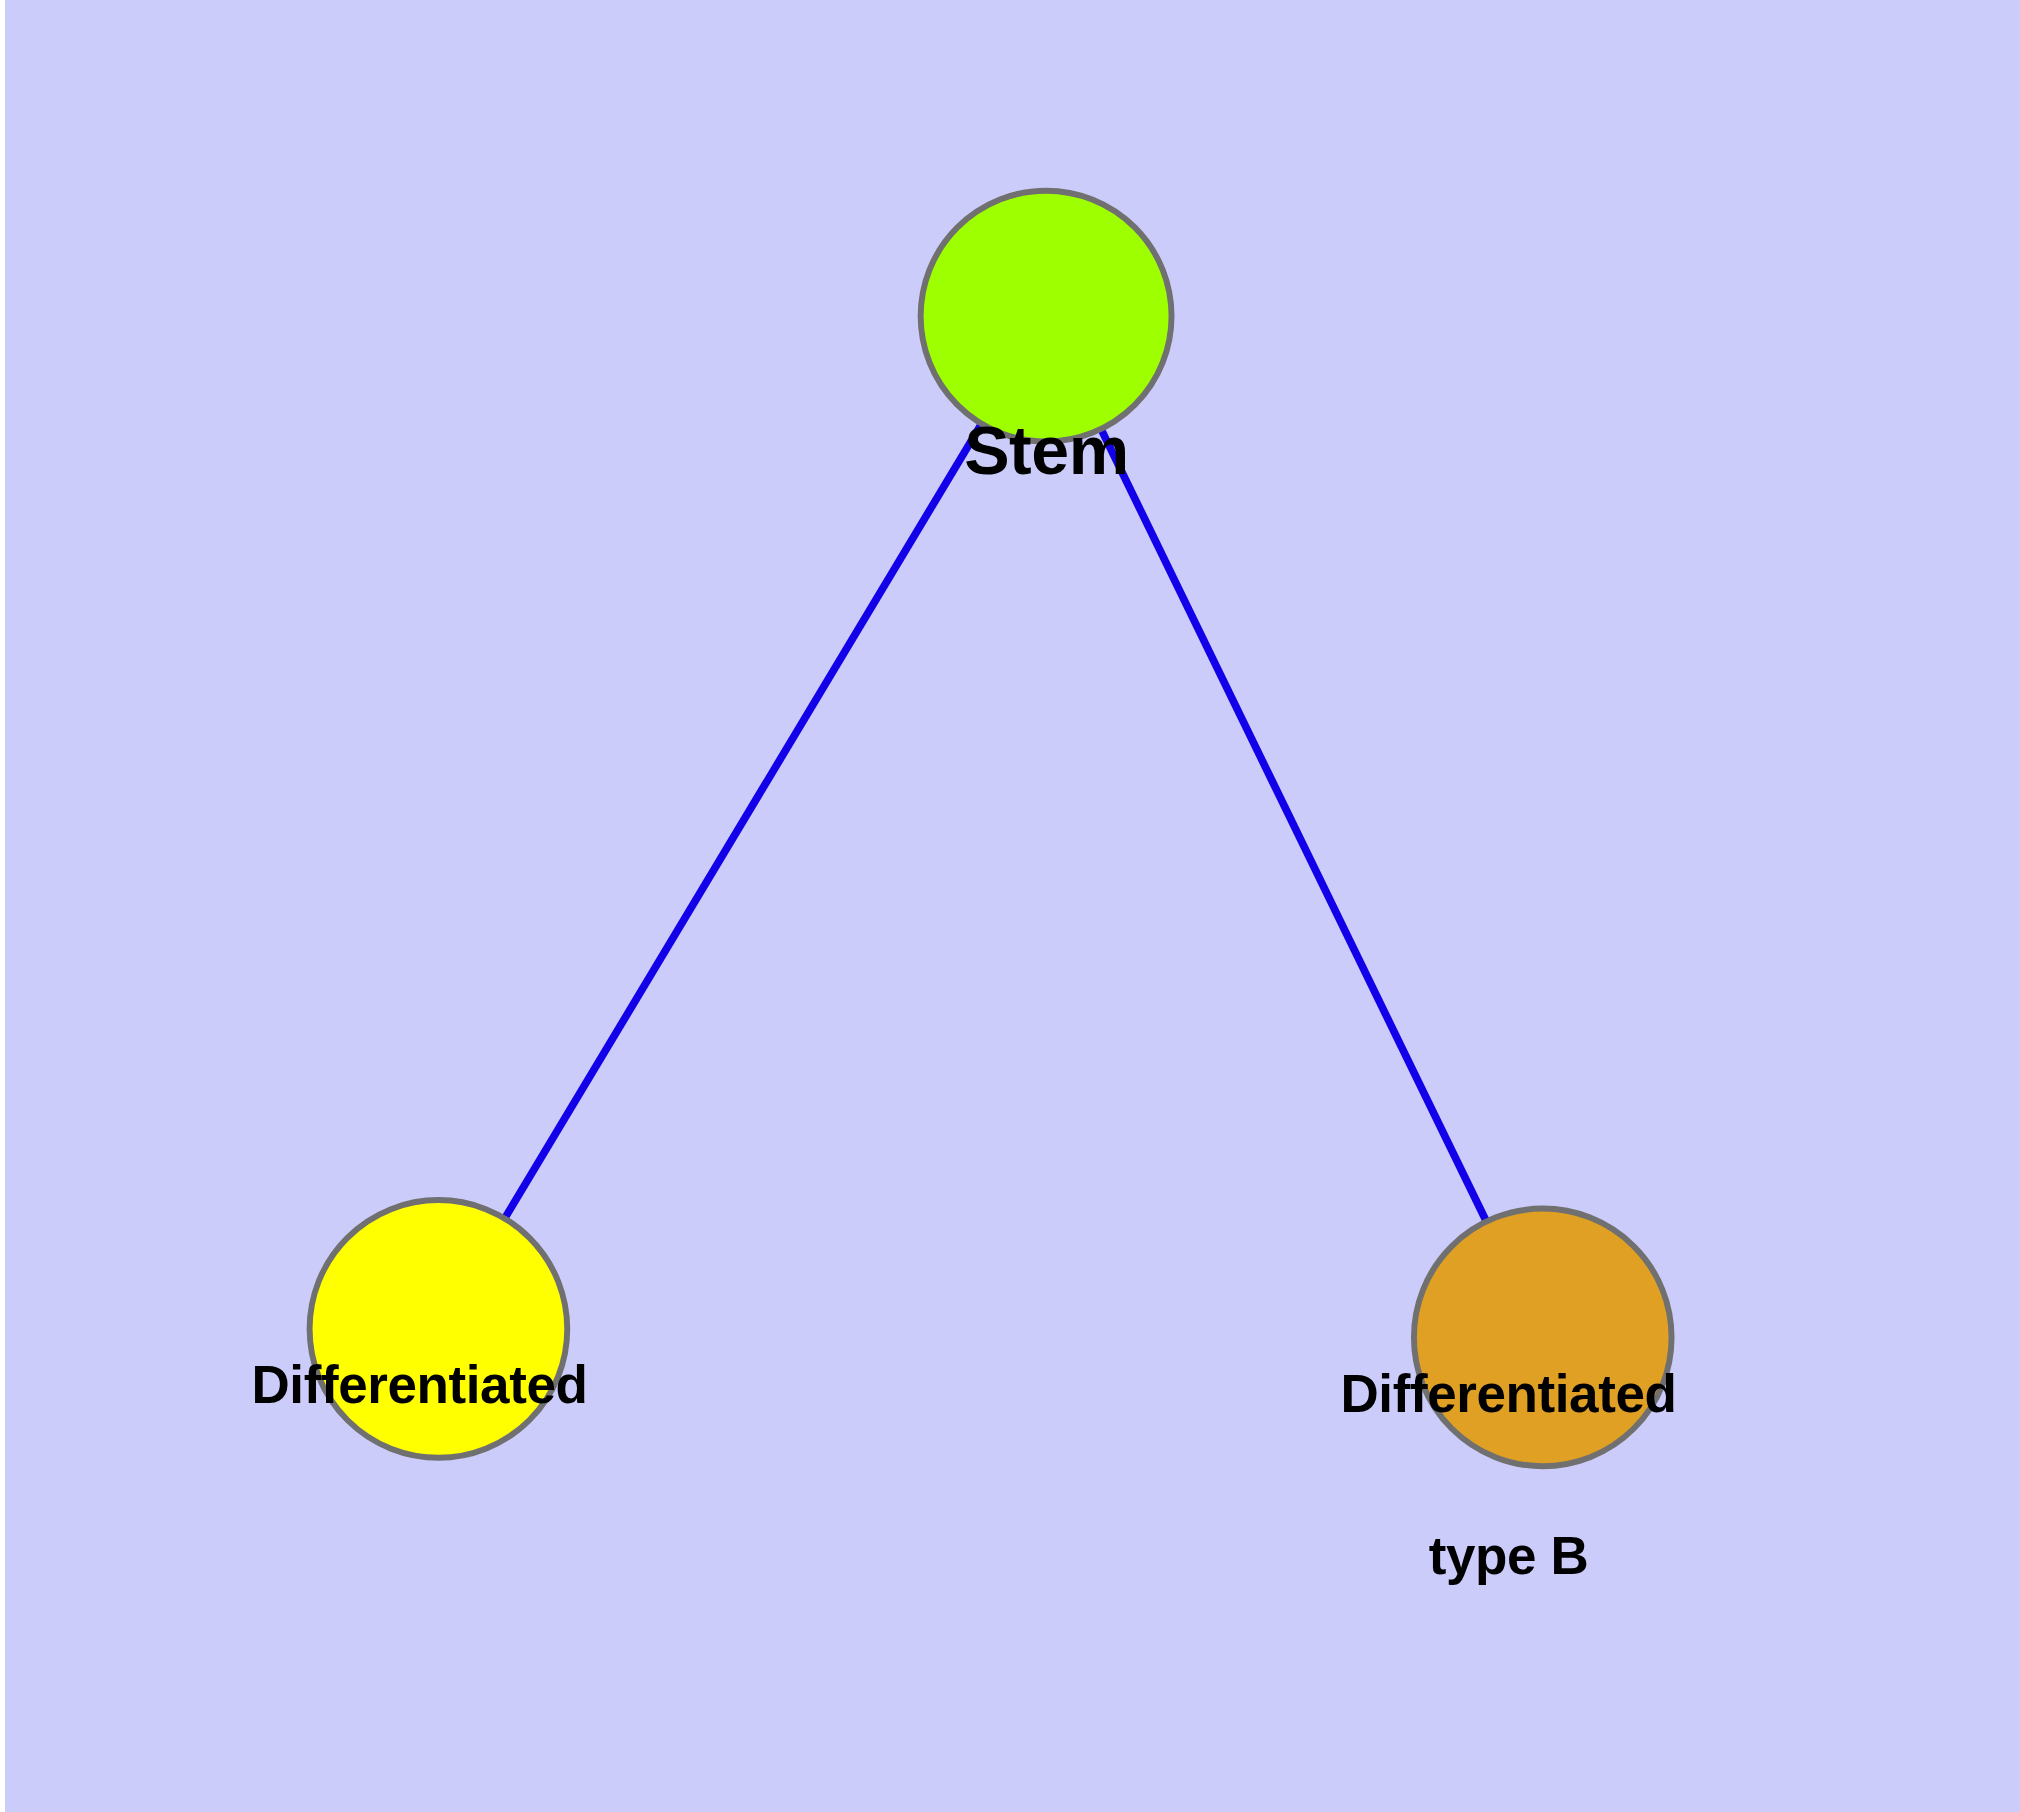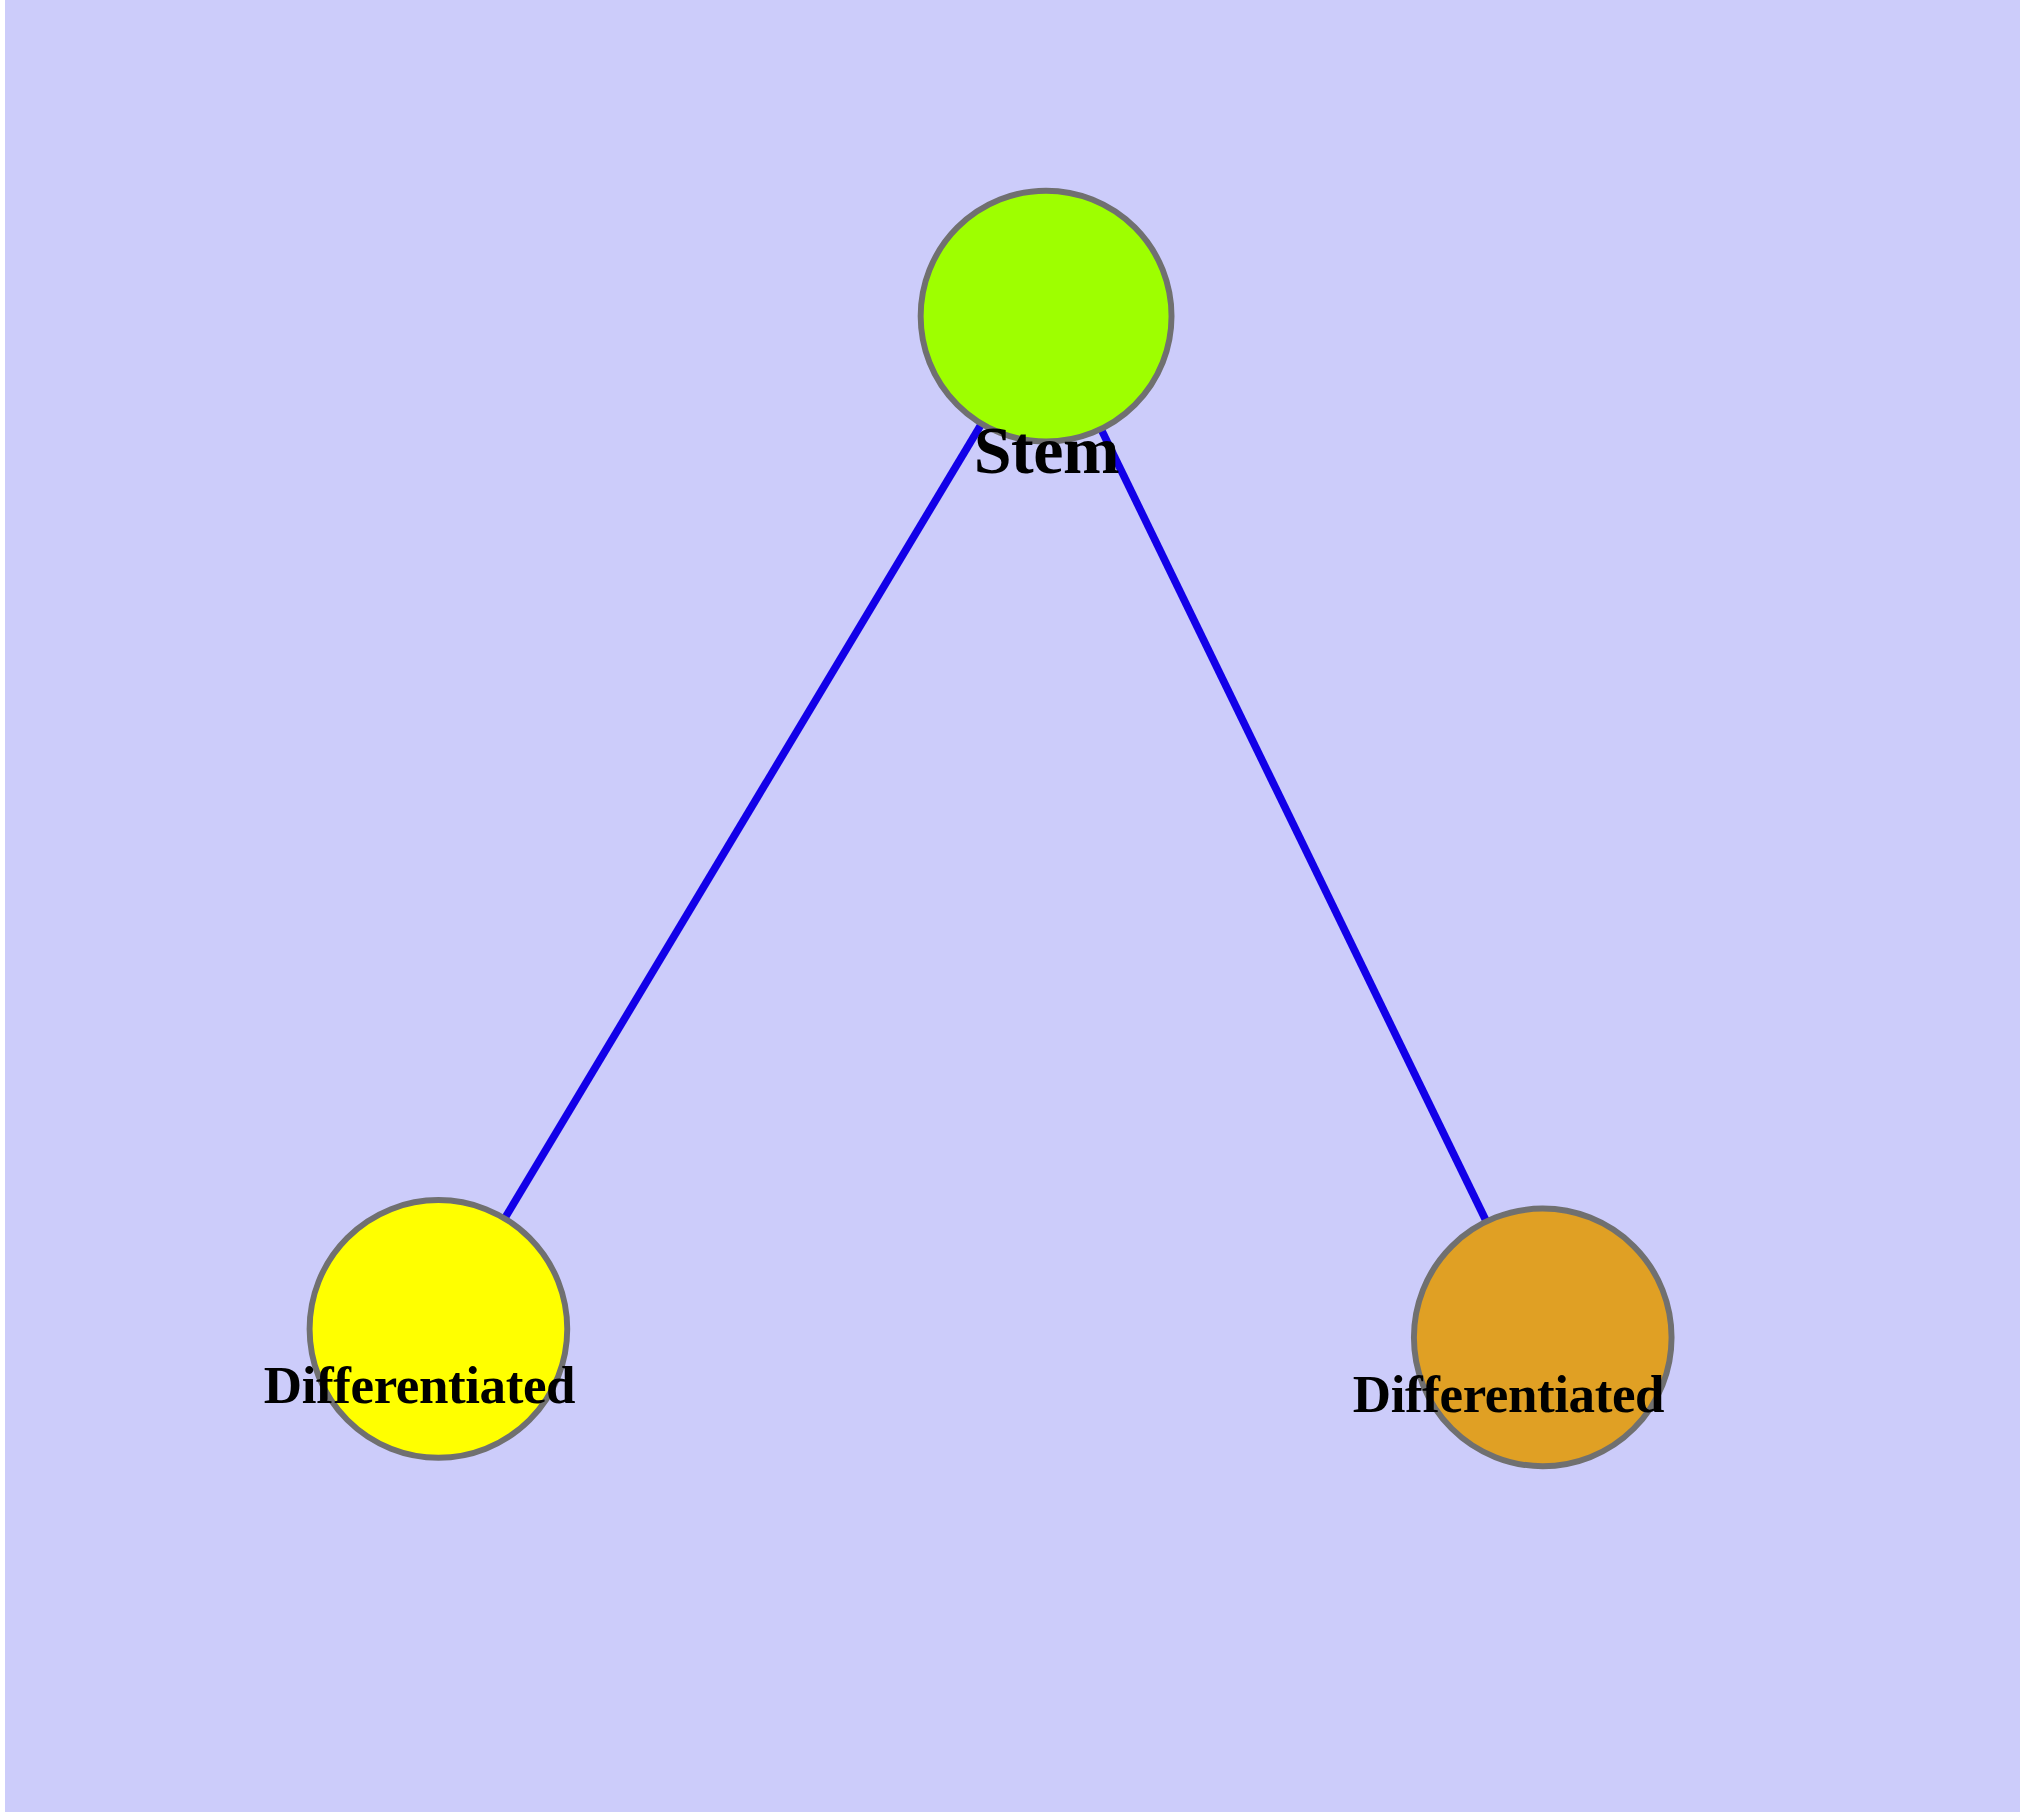--- a/index.html
+++ b/index.html
@@ -33,21 +33,20 @@
   }
   .node-label {
     position: absolute;
     text-align: center;
     font-weight: bold;
     color: #000000;
     line-height: 1.02;
     white-space: pre;
     pointer-events: none;
     letter-spacing: -0.4px;
-    font-family: Liberation Serif, serif;
   }
   .label-stem {
     font-size: 68px;
   }
   .label-child {
     font-size: 53px;
   }
 </style>
 </head>
 <body>
@@ -73,16 +72,17 @@
   <div class="node-label label-stem" style="left:792px; top:277px; width:509px;">
     <div>Stem</div>
   </div>
 
   <div class="node-label label-child" style="left:165px; top:1250px; width:509px;">
     <div>Differentiated</div>
   </div>
 
   <div class="node-label label-child" style="left:1254px; top:1259px; width:509px;">
     <div>Differentiated</div>
+    <div>type B</div>
   </div>
 
 </div>
 
 
 </body></html>

